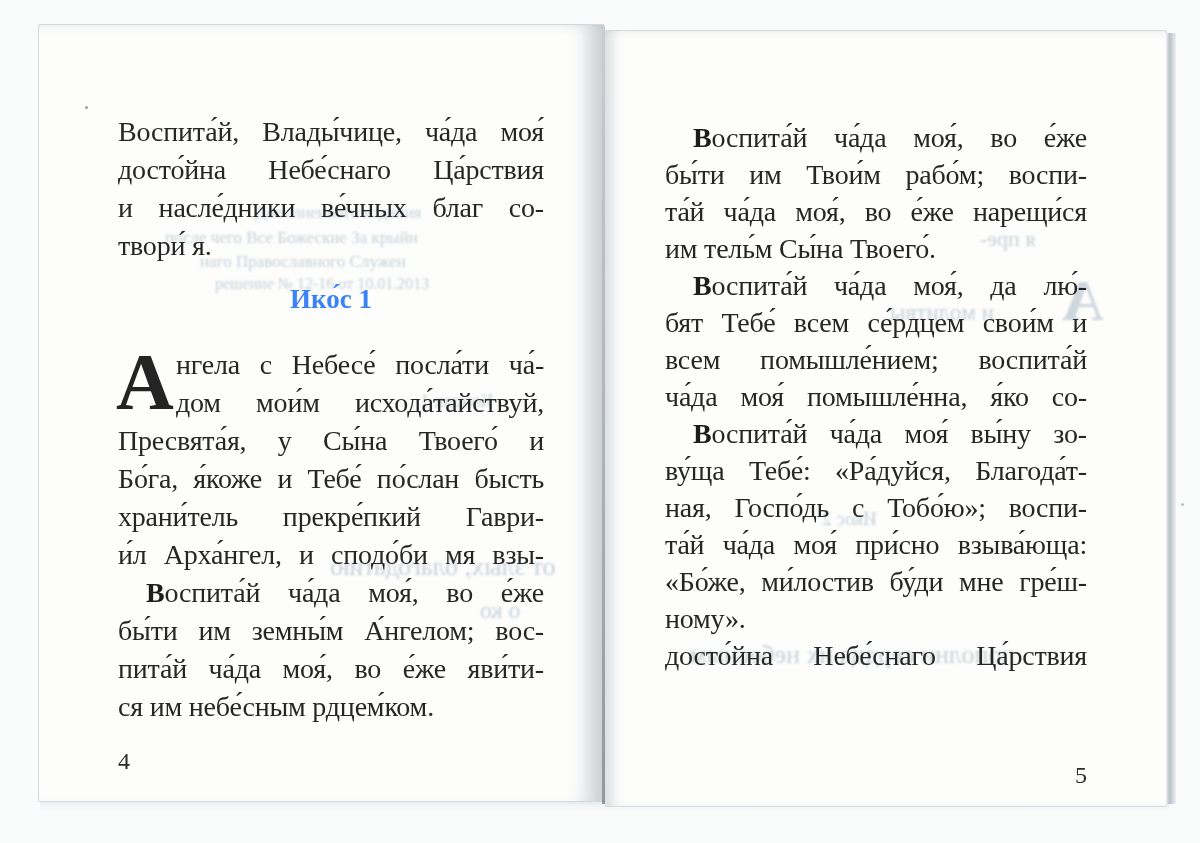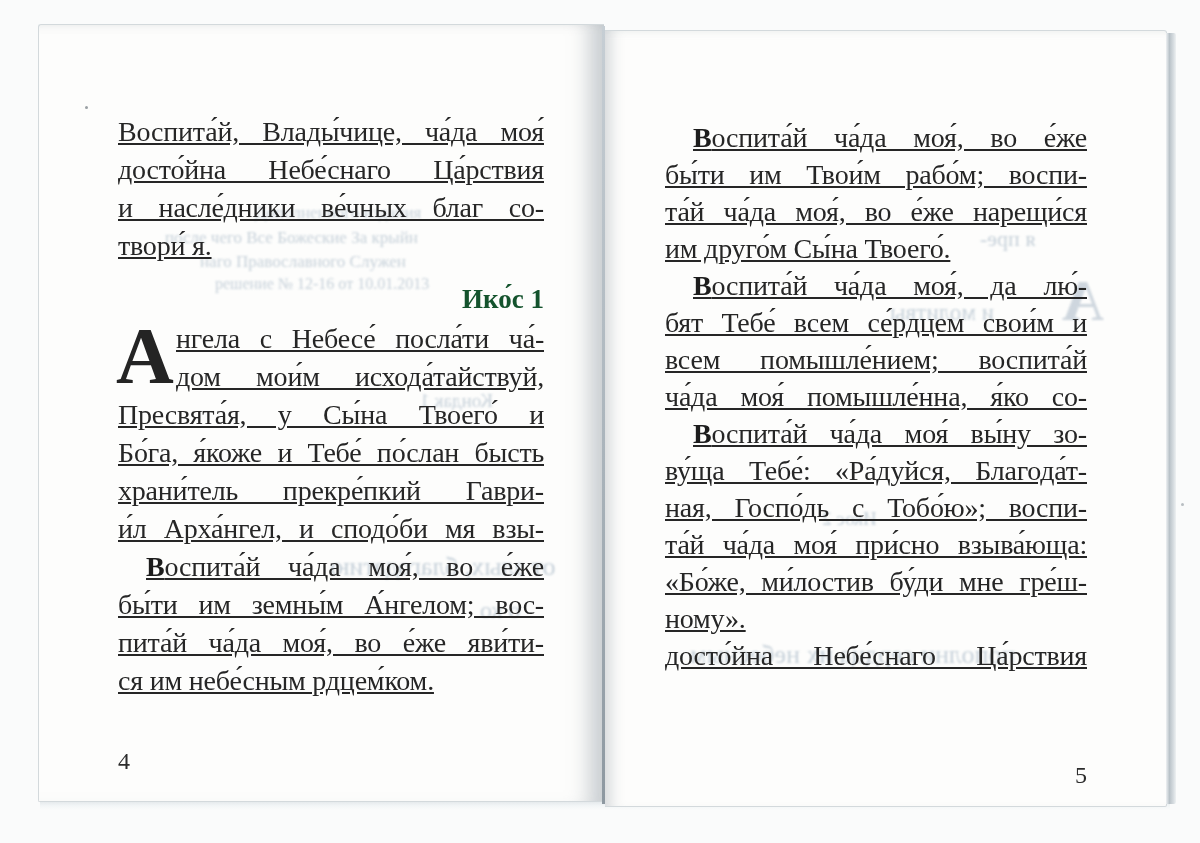--- a/index.html
+++ b/index.html
@@ -45,31 +45,30 @@
   .speck.s2{left:1181px;top:503px;width:3px;height:3px;background:#b8bec2;}
 
   
   .col{position:absolute;z-index:2;color:#262626;}
   .col-left{left:79px;top:88px;width:426px;}
   .col-right{left:60px;top:88px;width:422px;}
   .line{
     font-size:28px;line-height:38px;height:38px;
     letter-spacing:-0.2px;white-space:nowrap;
     text-align:left;
-    text-decoration:underline;
   }
   .col-right .line{line-height:37px;height:37px;}
   .line.j{text-align:justify;text-align-last:justify;text-justify:inter-word;}
   .line.ind{padding-left:28px;}
   .line.dcpad{padding-left:58px;}
   .line b{font-weight:bold;color:#1d1d1d;}
   .heading{
-    margin-top:19px;margin-bottom:6px;
+    margin-top:19px;margin-bottom:32px;
     font-size:27px;line-height:30px;font-weight:bold;
-    text-align:right;color:#14532d;
+    text-align:center;color:#3b82f6;
   }
   .para{position:relative;}
   .dropcap{
     position:absolute;left:-2px;top:0px;
     font-size:80px;line-height:72px;font-weight:bold;color:#242424;
   }
   .pn{position:absolute;z-index:2;font-size:24px;line-height:28px;color:#2c2c2c;}
   .pn-left{left:79px;top:722px;}
   .pn-right{right:79px;top:730px;text-align:right;}
 
@@ -127,21 +126,21 @@
       </div>
     <div class="pn pn-left">4</div>
   </div>
 
   <div class="page right">
     <div class="col col-right" id="col-right">
         <div class="para">
           <div class="line j ind"><b>В</b>оспита́й ча́да моя́, во е́же</div>
           <div class="line j">бы́ти им Твои́м рабо́м; воспи-</div>
           <div class="line j">та́й ча́да моя́, во е́же нарещи́ся</div>
-          <div class="line">им друго́м Сы́на Твоего́.</div>
+          <div class="line">им тель́м Сы́на Твоего́.</div>
         </div>
         <div class="para">
           <div class="line j ind"><b>В</b>оспита́й ча́да моя́, да лю́-</div>
           <div class="line j">бят Тебе́ всем се́рдцем свои́м и</div>
           <div class="line j">всем помышле́нием; воспита́й</div>
           <div class="line j">ча́да моя́ помышле́нна, я́ко со-</div>
         </div>
         <div class="para">
           <div class="line j ind"><b>В</b>оспита́й ча́да моя́ вы́ну зо-</div>
           <div class="line j">ву́ща Тебе́: «Ра́дуйся, Благода́т-</div>

